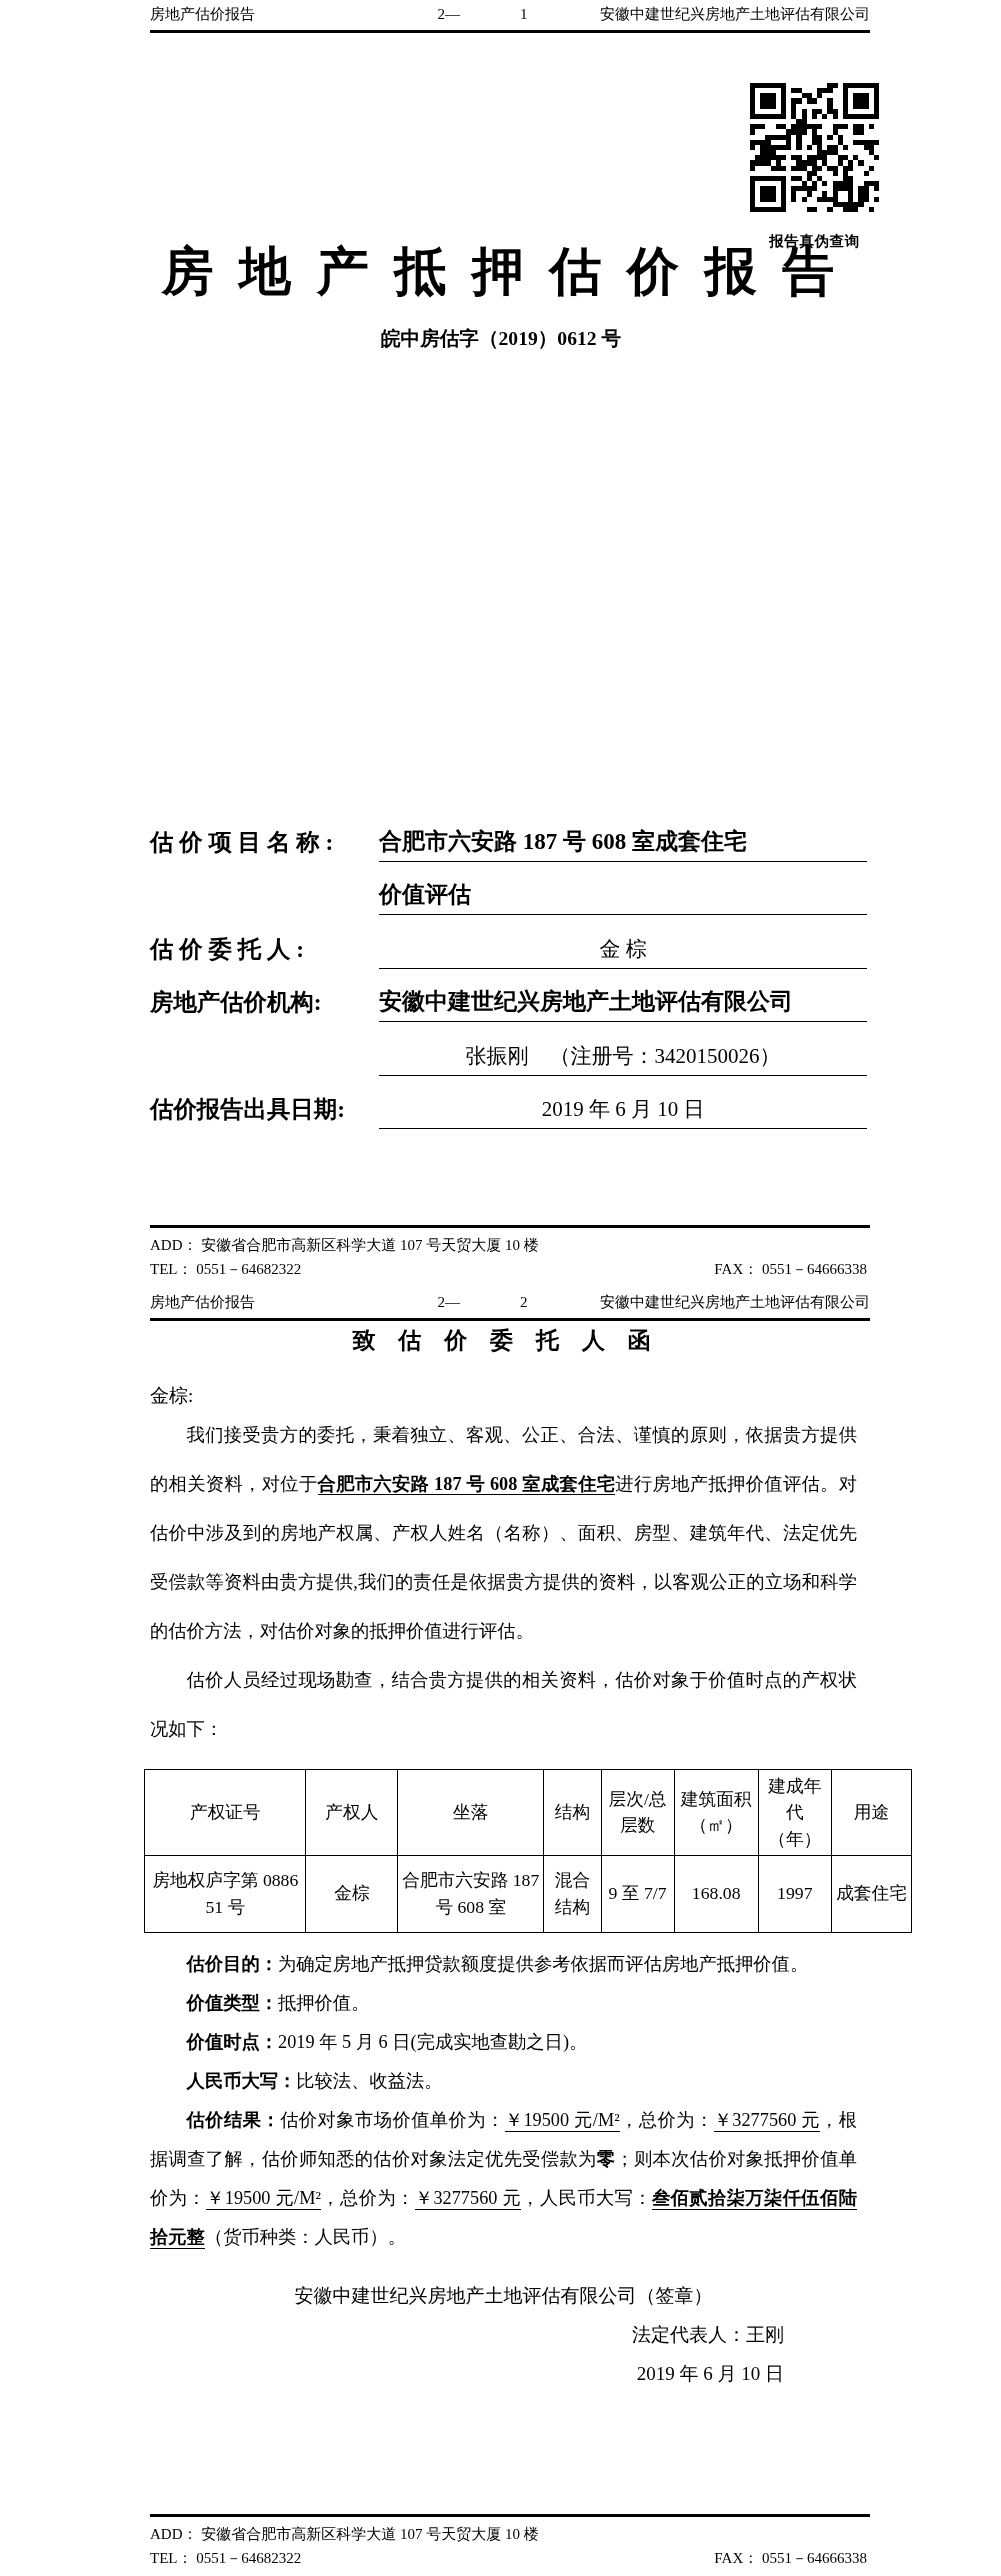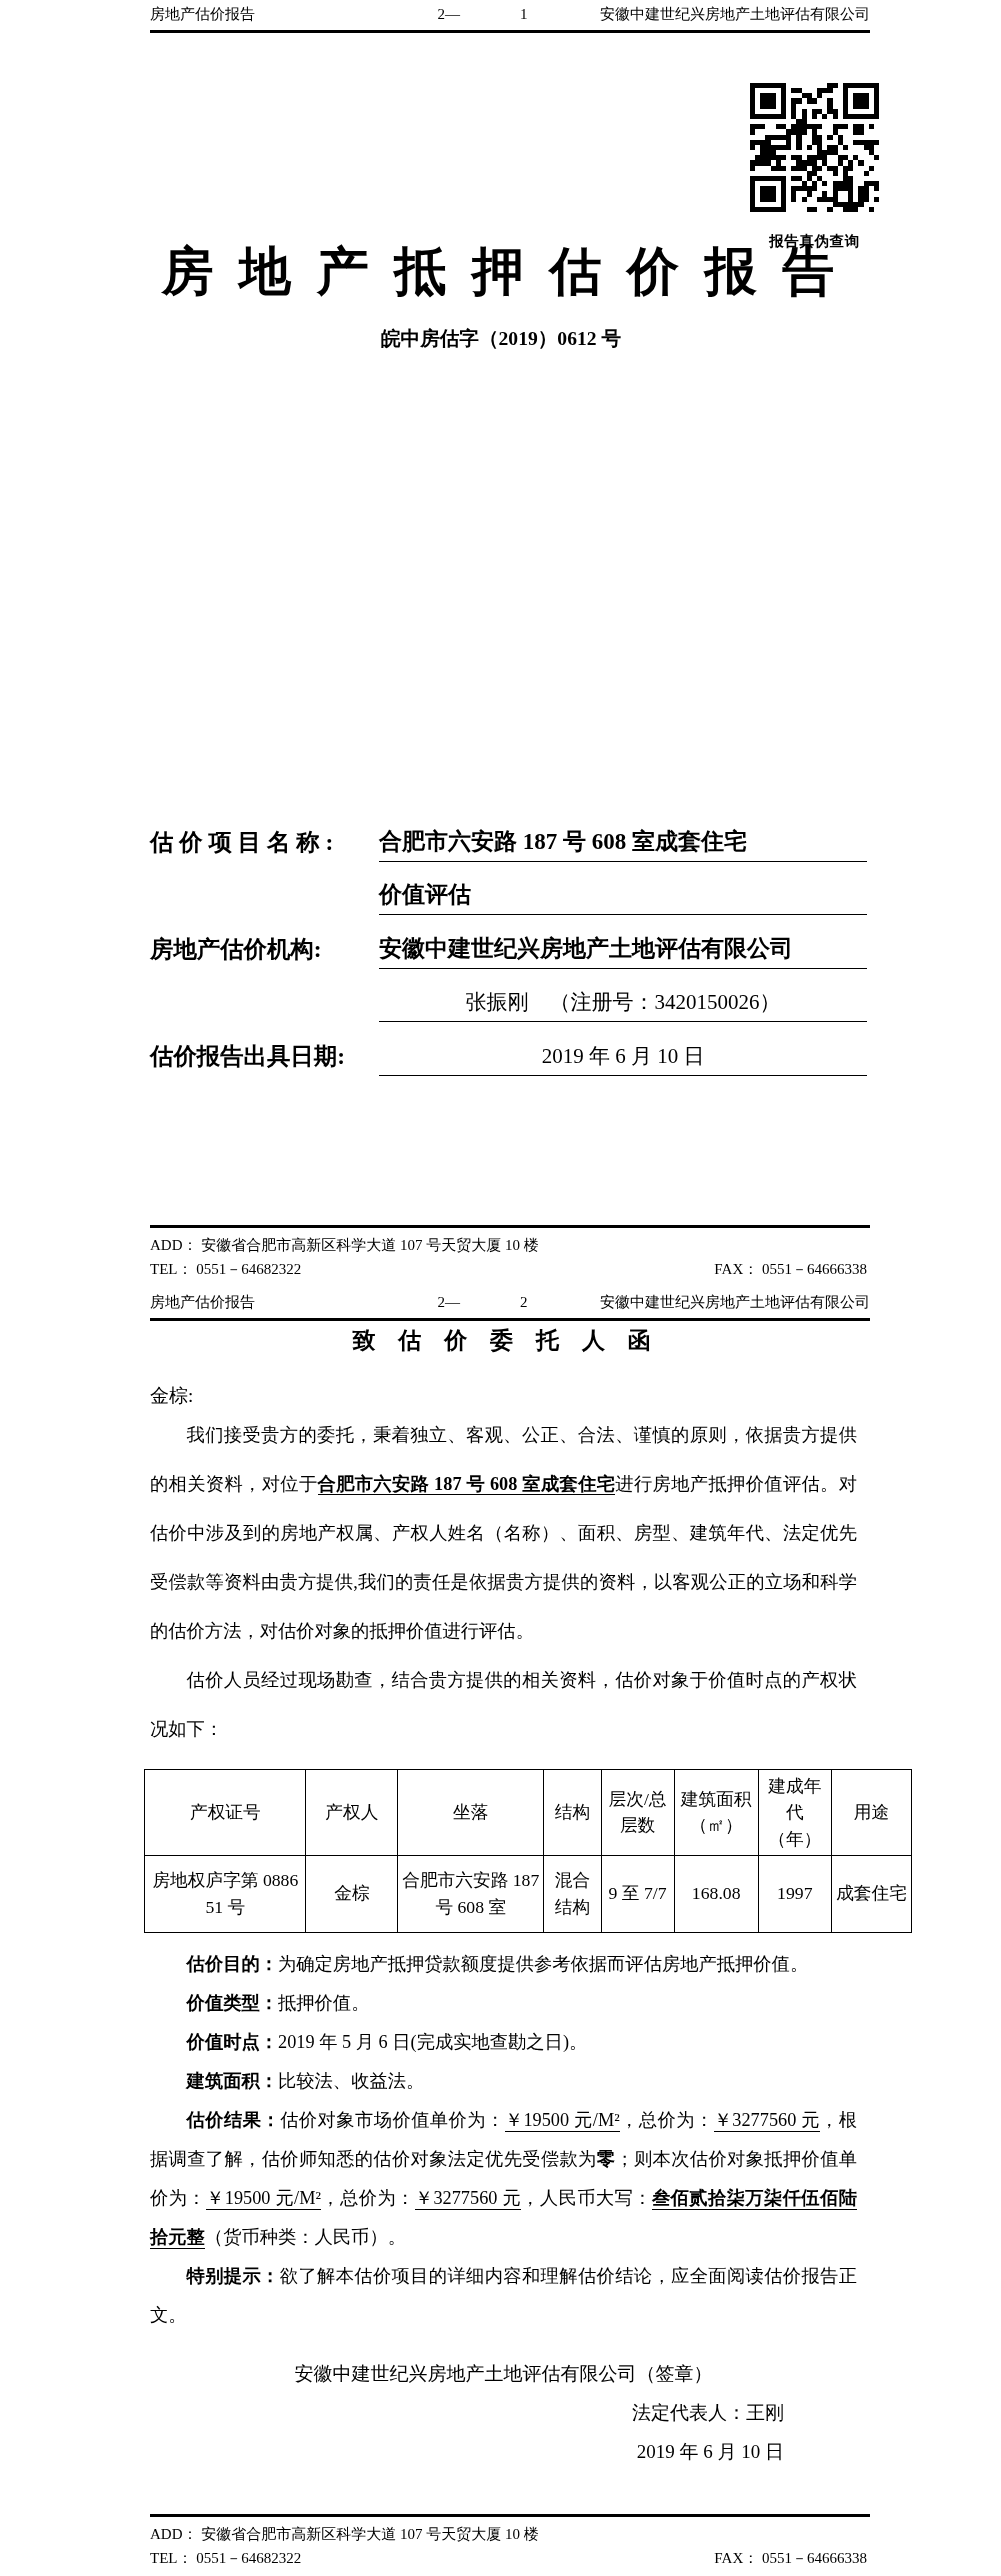--- a/index.html
+++ b/index.html
@@ -314,20 +314,24 @@
   <div class="fields">
     <div class="frow">
       <span class="flabel">估 价 项 目 名 称 :</span>
       <span class="fval vleft vbold">合肥市六安路 187 号 608 室成套住宅</span>
     </div>
     <div class="frow">
       <span class="flabel"></span>
       <span class="fval vleft vbold">价值评估</span>
     </div>
     <div class="frow">
+      <span class="flabel">估 价 委 托 人 :</span>
+      <span class="fval">金 棕</span>
+    </div>
+    <div class="frow">
       <span class="flabel">房地产估价机构:</span>
       <span class="fval vleft vbold">安徽中建世纪兴房地产土地评估有限公司</span>
     </div>
     <div class="frow">
       <span class="flabel"></span>
       <span class="fval">张振刚　（注册号：3420150026）</span>
     </div>
     <div class="frow">
       <span class="flabel">估价报告出具日期:</span>
       <span class="fval">2019 年 6 月 10 日</span>
@@ -392,25 +396,24 @@
           <td>168.08</td>
           <td>1997</td>
           <td>成套住宅</td>
         </tr>
       </tbody>
     </table>
 
     <p class="item"><span class="b">估价目的：</span><span>为确定房地产抵押贷款额度提供参考依据而评估房地产抵押价值。</span></p>
     <p class="item"><span class="b">价值类型：</span><span>抵押价值。</span></p>
     <p class="item"><span class="b">价值时点：</span><span>2019 年 5 月 6 日(完成实地查勘之日)。</span></p>
-    <p class="item"><span class="b">建筑面积：</span><span>比较法、收益法。</span></p>
+    <p class="item"><span class="b">人民币大写：</span><span>比较法、收益法。</span></p>
 
     <p class="item"><span class="b">估价结果：</span><span>估价对象市场价值单价为：</span><span class="u">￥19500 元/M²</span><span>，总价为：</span><span class="u">￥3277560 元</span><span>，根据调查了解，估价师知悉的估价对象法定优先受偿款为</span><span class="b">零</span><span>；则本次估价对象抵押价值单价为：</span><span class="u">￥19500 元/M²</span><span>，总价为：</span><span class="u">￥3277560 元</span><span>，人民币大写：</span><span class="b u">叁佰贰拾柒万柒仟伍佰陆拾元整</span><span>（货币种类：人民币）。</span></p>
 
-    <p class="item"><span class="b">特别提示：</span><span>欲了解本估价项目的详细内容和理解估价结论，应全面阅读估价报告正文。</span></p>
 
     <div class="sign">
       <div class="s1">安徽中建世纪兴房地产土地评估有限公司（签章）</div>
       <div class="s2">法定代表人：王刚</div>
       <div class="s3">2019 年 6 月 10 日</div>
     </div>
   </div>
 
   <div class="rule" style="top:2514px;"></div>
   <div class="fline" style="top:2525px;">ADD： 安徽省合肥市高新区科学大道 107 号天贸大厦 10 楼</div>

